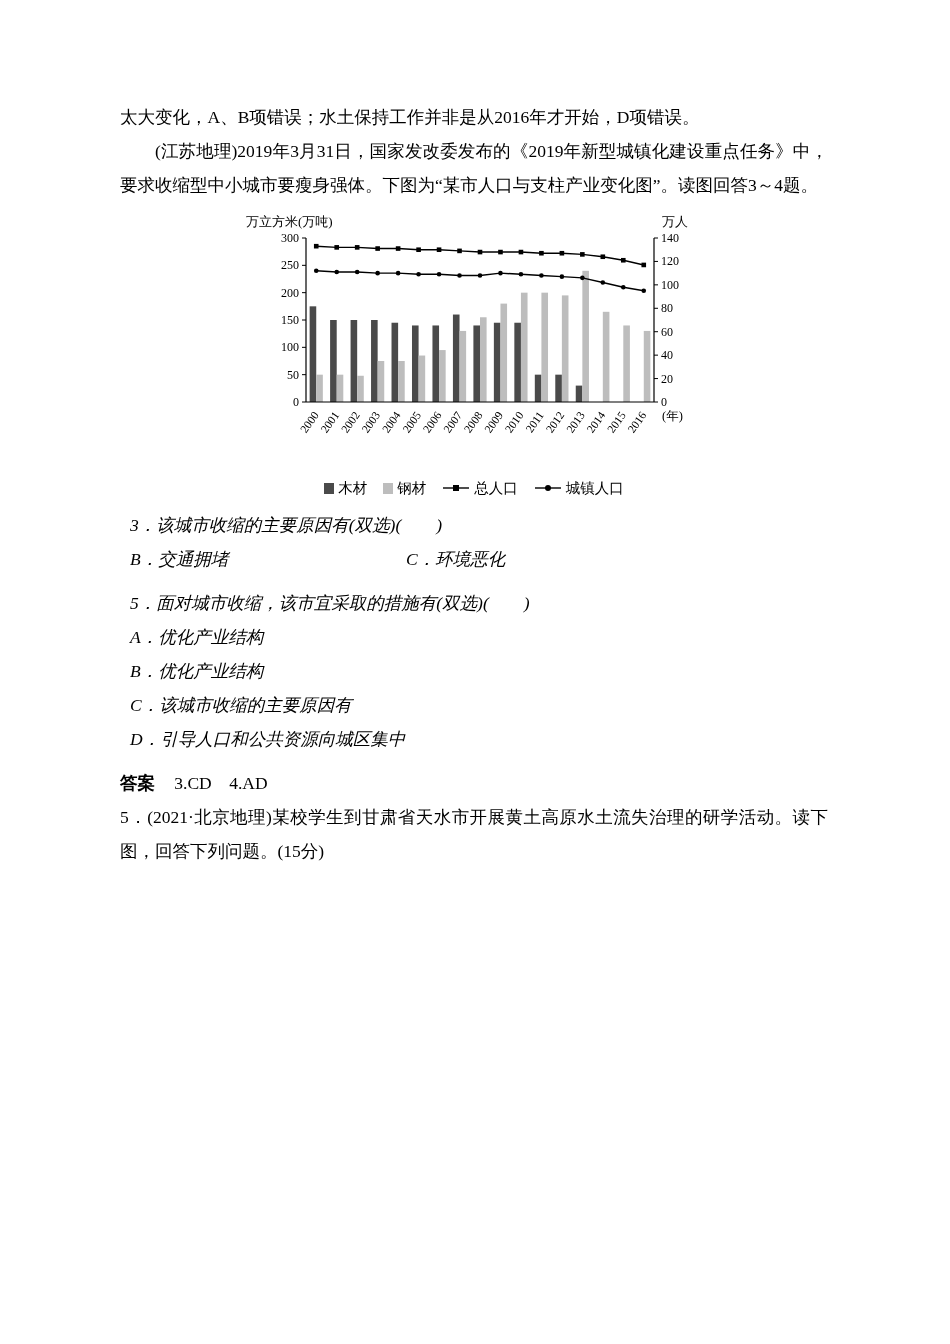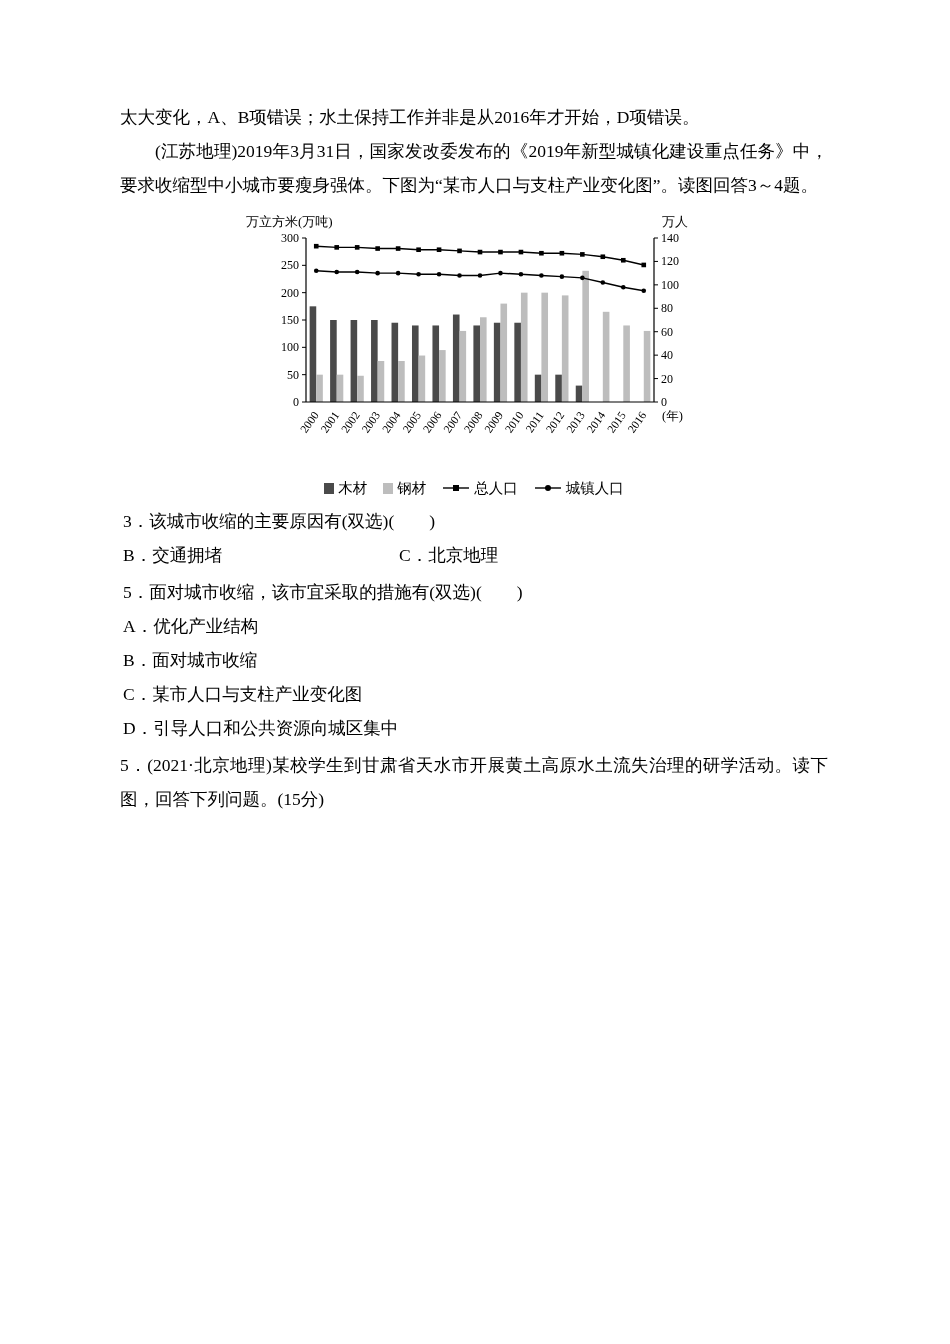--- a/index.html
+++ b/index.html
@@ -25,21 +25,21 @@
   .chart-block svg{display:block;margin:0 auto;font-family:"Liberation Serif","DejaVu Serif",serif;}
   .legend{
     display:flex;justify-content:center;align-items:center;gap:16px;
     font-size:14.5px;line-height:20px;margin-top:2px;
   }
   .lg-item{display:inline-flex;align-items:center;gap:4px;white-space:nowrap;}
   .sw{display:inline-block;width:10px;height:11px;}
   .lgline{display:inline-block;}
   .opts-2col{display:grid;grid-template-columns:276px auto;margin:0;}
   .opts-2col p,.opts-1col p{margin:0;}
-  .question{margin:3px;}
+  .question{margin:10px;font-style:italic;}
   .q5{}
 </style>
 </head>
 <body>
 
 <div class="page">
 
   <p class="para">太大变化，A、B项错误；水土保持工作并非是从2016年才开始，D项错误。</p>
 
   <p class="para indent">(江苏地理)2019年3月31日，国家发改委发布的《2019年新型城镇化建设重点任务》中，要求收缩型中小城市要瘦身强体。下图为“某市人口与支柱产业变化图”。读图回答3～4题。</p>
@@ -192,31 +192,34 @@
         </svg>
         <span>城镇人口</span>
       </span>
     </div>
   </figure>
 
   <div class="question">
     <p class="para">3．该城市收缩的主要原因有(双选)(　　)</p>
     <div class="opts-2col">
       <p>B．交通拥堵</p>
-      <p>C．北京地理</p>
+      <p>C．环境恶化</p>
     </div>
   </div>
 
   <div class="question">
     <p class="para">5．面对城市收缩，该市宜采取的措施有(双选)(　　)</p>
     <div class="opts-1col">
       <p>A．优化产业结构</p>
-      <p>B．面对城市收缩</p>
-      <p>C．某市人口与支柱产业变化图</p>
+      <p>B．优化产业结构</p>
+      <p>C．该城市收缩的主要原因有</p>
       <p>D．引导人口和公共资源向城区集中</p>
     </div>
   </div>
 
+  <p class="para">
+    <span class="hei">答案</span><span class="ans-text">3.CD　4.AD</span>
+  </p>
 
 
   <p class="para q5">5．(2021·北京地理)某校学生到甘肃省天水市开展黄土高原水土流失治理的研学活动。读下图，回答下列问题。(15分)</p>
 
 </div>
 
 </body></html>

